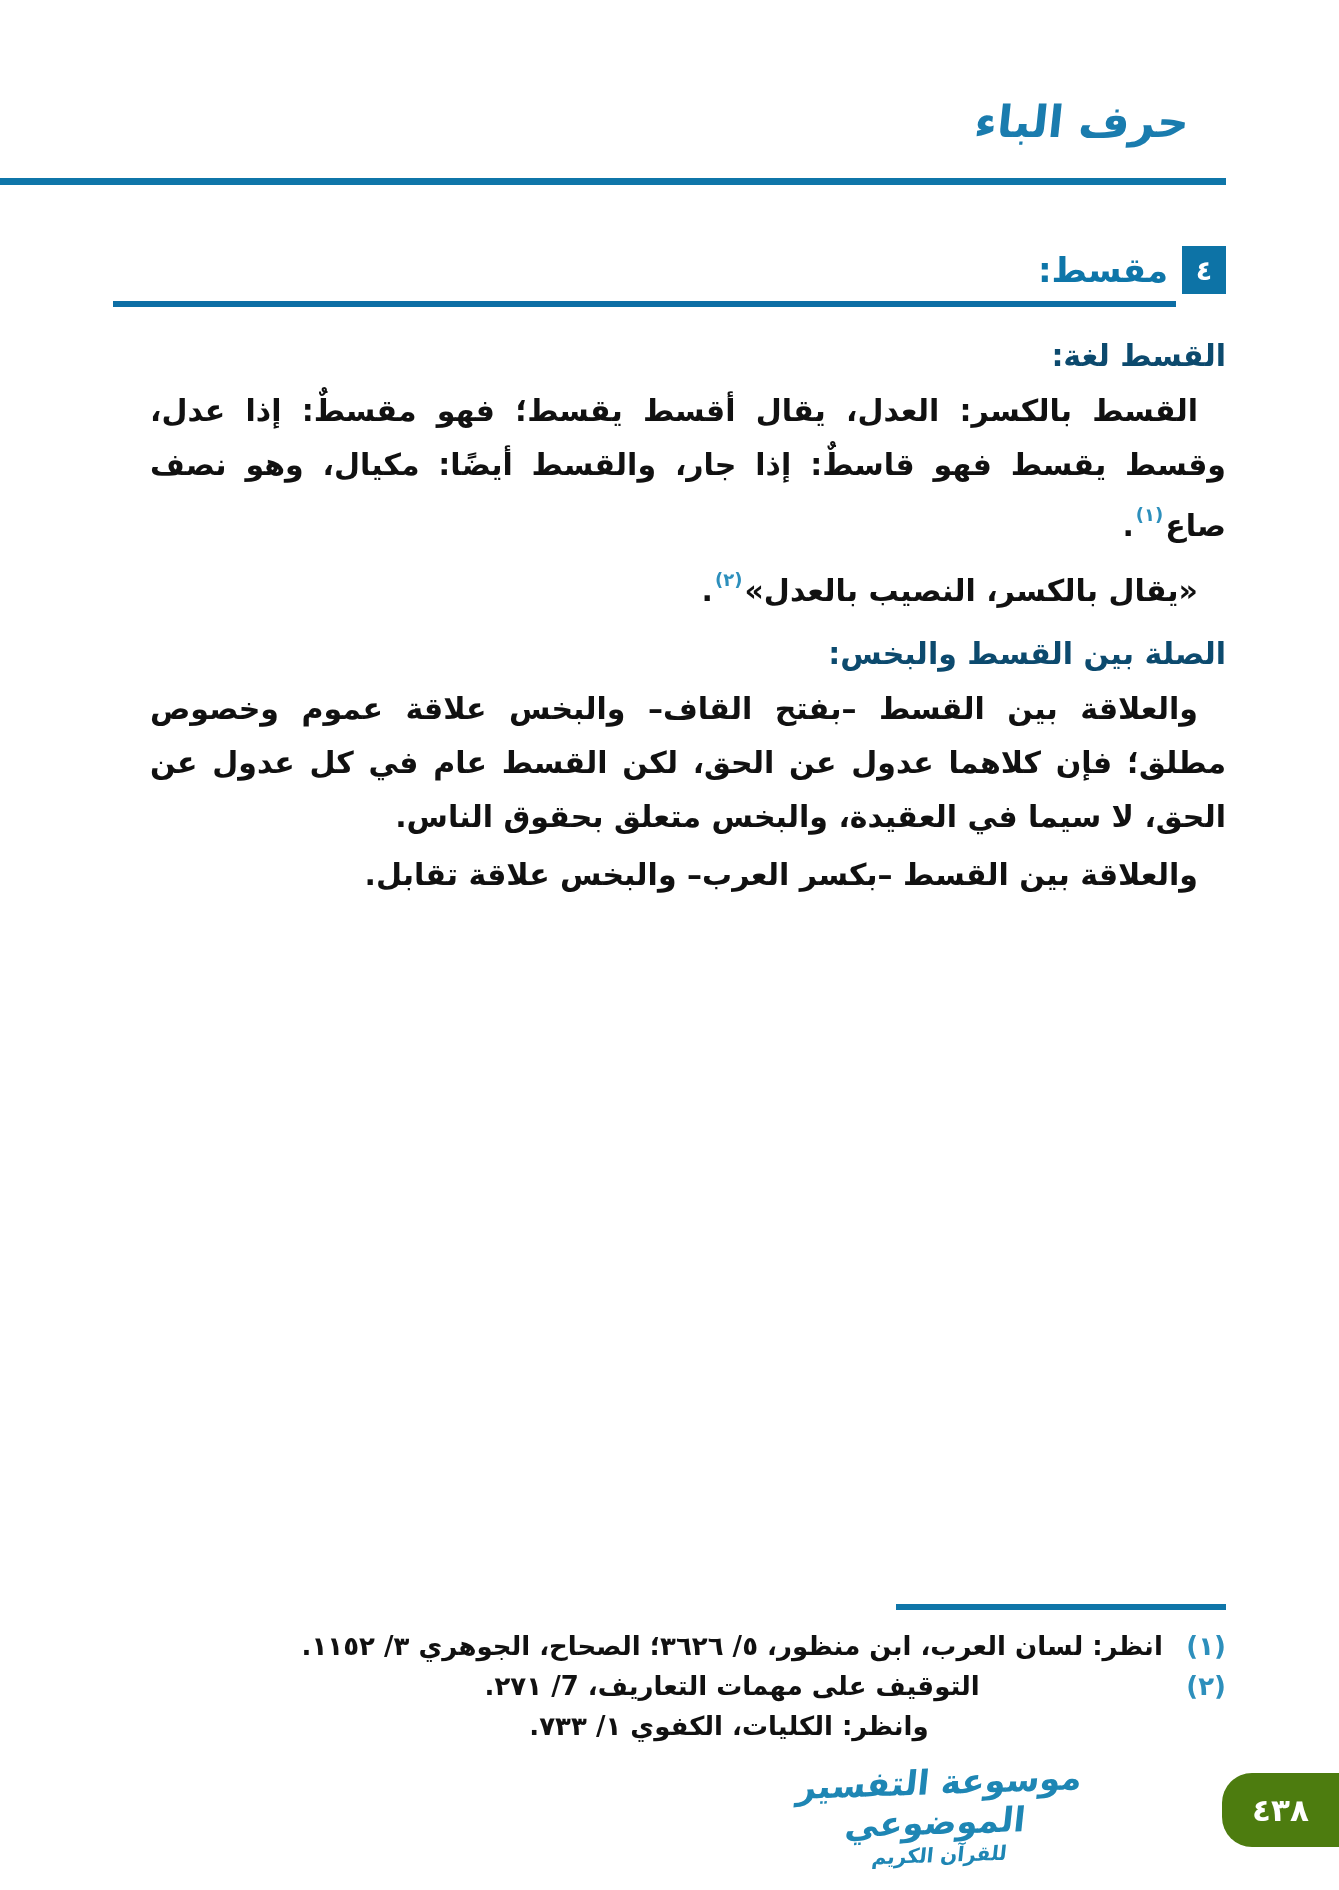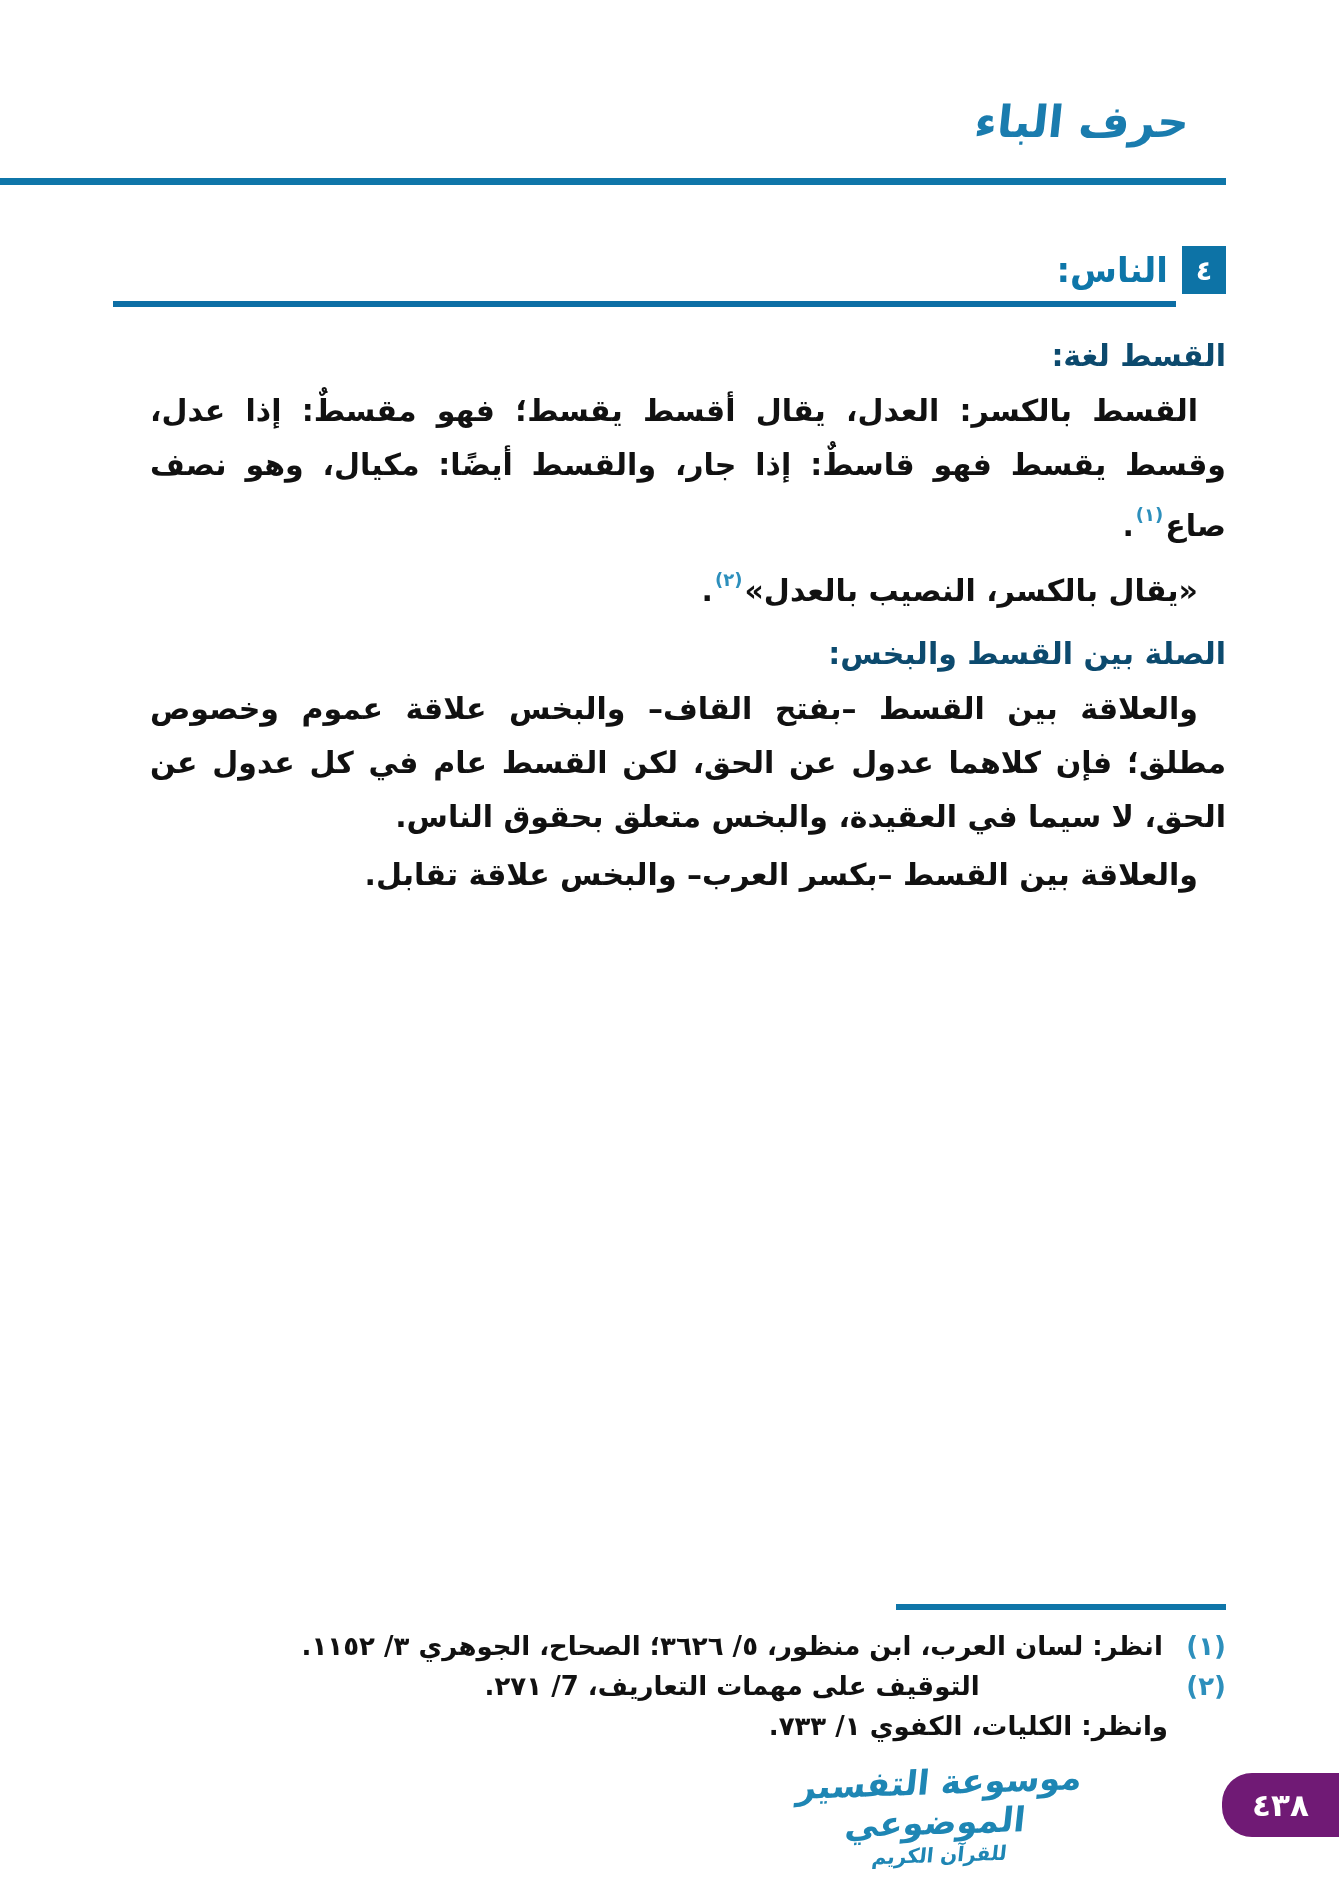--- a/index.html
+++ b/index.html
@@ -66,56 +66,56 @@
     direction:rtl;color:#111111;font-weight:bold;
   }
   .fn-rule{width:330px;height:6px;background:#0f76a9;margin-bottom:16px;}
   .fn-row{
     display:flex;flex-direction:row;gap:12px;
     font-size:26px;line-height:40px;
   }
   .fn-marker{color:#2d8fbc;flex:0 0 auto;}
   .fn-text{flex:1 1 auto;text-align:center;}
   .fn-cont{
-    font-size:26px;line-height:40px;padding-right:58px;text-align:right;
+    font-size:26px;line-height:40px;padding-right:58px;text-align:center;
   }
   
   .logo{
     position:absolute;top:1762px;right:236px;width:330px;
     text-align:center;color:#1e86b4;transform:rotate(-2deg);
   }
   .logo-line1{
     font-size:34px;font-weight:bold;letter-spacing:-1px;
     transform:skewX(-8deg);line-height:40px;
   }
   .logo-line2{
     font-size:20px;font-weight:bold;line-height:26px;
     transform:skewX(-8deg);
   }
   .page-badge{
-    position:absolute;top:1773px;right:0;width:117px;height:64px;
-    background:#701a75;border-radius:30px 0 0 30px;
+    position:absolute;top:1773px;right:0;width:117px;height:74px;
+    background:#4d7c0f;border-radius:30px 0 0 30px;
     display:flex;align-items:center;justify-content:center;
     direction:ltr;
   }
   .page-badge span{
     color:#ffffff;font-size:31px;font-weight:bold;letter-spacing:4px;
   }
 </style>
 </head>
 <body>
 
 <div class="page">
 
   <div class="chapter-title">حرف الباء</div>
   <div class="header-rule"></div>
 
   <div class="section-head">
     <div class="section-num">٤</div>
-    <div class="section-title">الناس:</div>
+    <div class="section-title">مقسط:</div>
   </div>
   <div class="section-rule"></div>
 
   <div class="body-text">
 
     <div class="subhead">القسط لغة:</div>
 
     <p class="para indent"><span>القسط بالكسر: العدل، يقال أقسط يقسط؛ فهو مقسطٌ: إذا عدل، وقسط يقسط فهو قاسطٌ: إذا جار، والقسط أيضًا: مكيال، وهو نصف صاع</span><sup class="fn-ref">(١)</sup><span>.</span></p>
 
 

